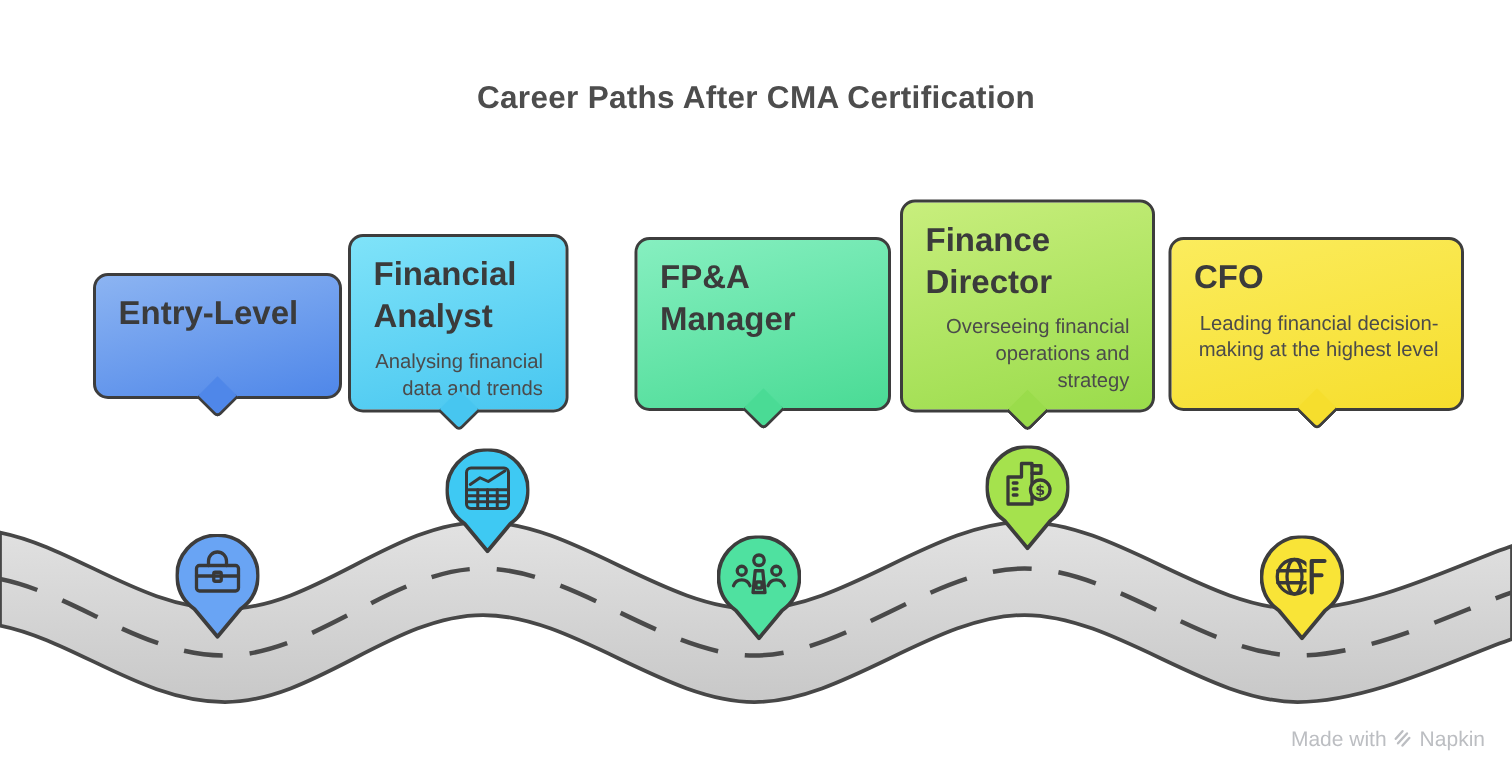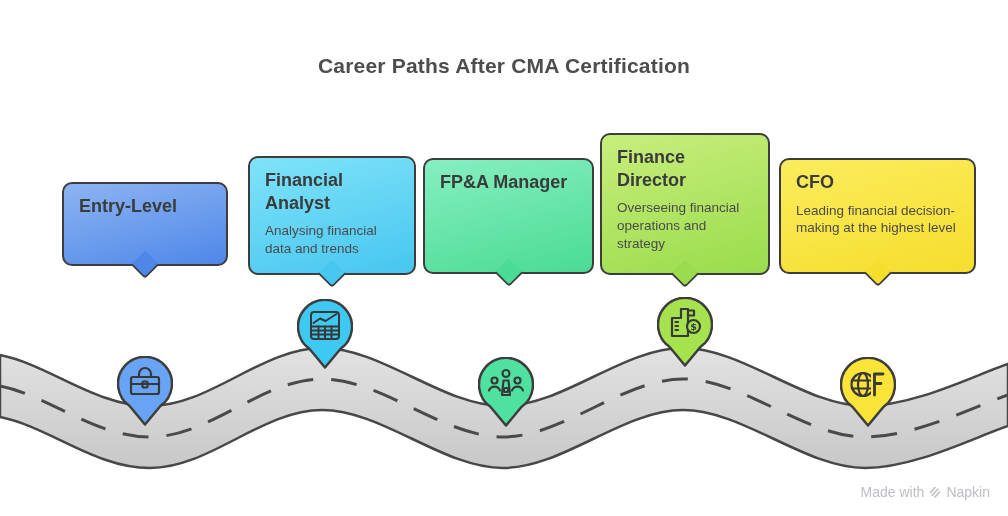--- a/index.html
+++ b/index.html
@@ -33,37 +33,37 @@
     width: 20px; height: 20px;
     bottom: -11px; left: 50%;
     margin-left: -10px;
     transform: rotate(45deg);
     border-right: 2px solid #3d3d3d;
     border-bottom: 2px solid #3d3d3d;
     border-bottom-right-radius: 4px;
   }
   .card-title {
     display: block;
-    font-size: 18px;
+    font-size: 22px;
     font-weight: bold;
     color: #3b3b3b;
     line-height: 1.25;
     margin-bottom: 8px;
   }
   .card-desc {
     display: block;
     font-size: 13.5px;
     color: #4b4b4b;
     line-height: 1.32;
-    text-align: left;
+    text-align: right;
   }
   .card1 { left: 62px;  top: 182px; width: 166px; height: 84px;
            background: linear-gradient(165deg, #8cb4f2, #4f87e9); }
   .card1 .tail { background: #4f87e9; }
-  .card2 { left: 248px; top: 156px; width: 168px; height: 119px;
+  .card2 { left: 232px; top: 156px; width: 147px; height: 119px;
            background: linear-gradient(165deg, #7fe3f9, #47c6f0); }
   .card2 .tail { background: #47c6f0; }
   .card3 { left: 423px; top: 158px; width: 171px; height: 116px;
            background: linear-gradient(165deg, #86efc0, #4adb95); }
   .card3 .tail { background: #4adb95; }
   .card4 { left: 600px; top: 133px; width: 170px; height: 142px;
            background: linear-gradient(165deg, #c8ee7d, #9adc4b); }
   .card4 .tail { background: #9adc4b; }
   .card5 { left: 779px; top: 158px; width: 197px; height: 116px;
            background: linear-gradient(165deg, #fbec5d, #f6de2d); }

